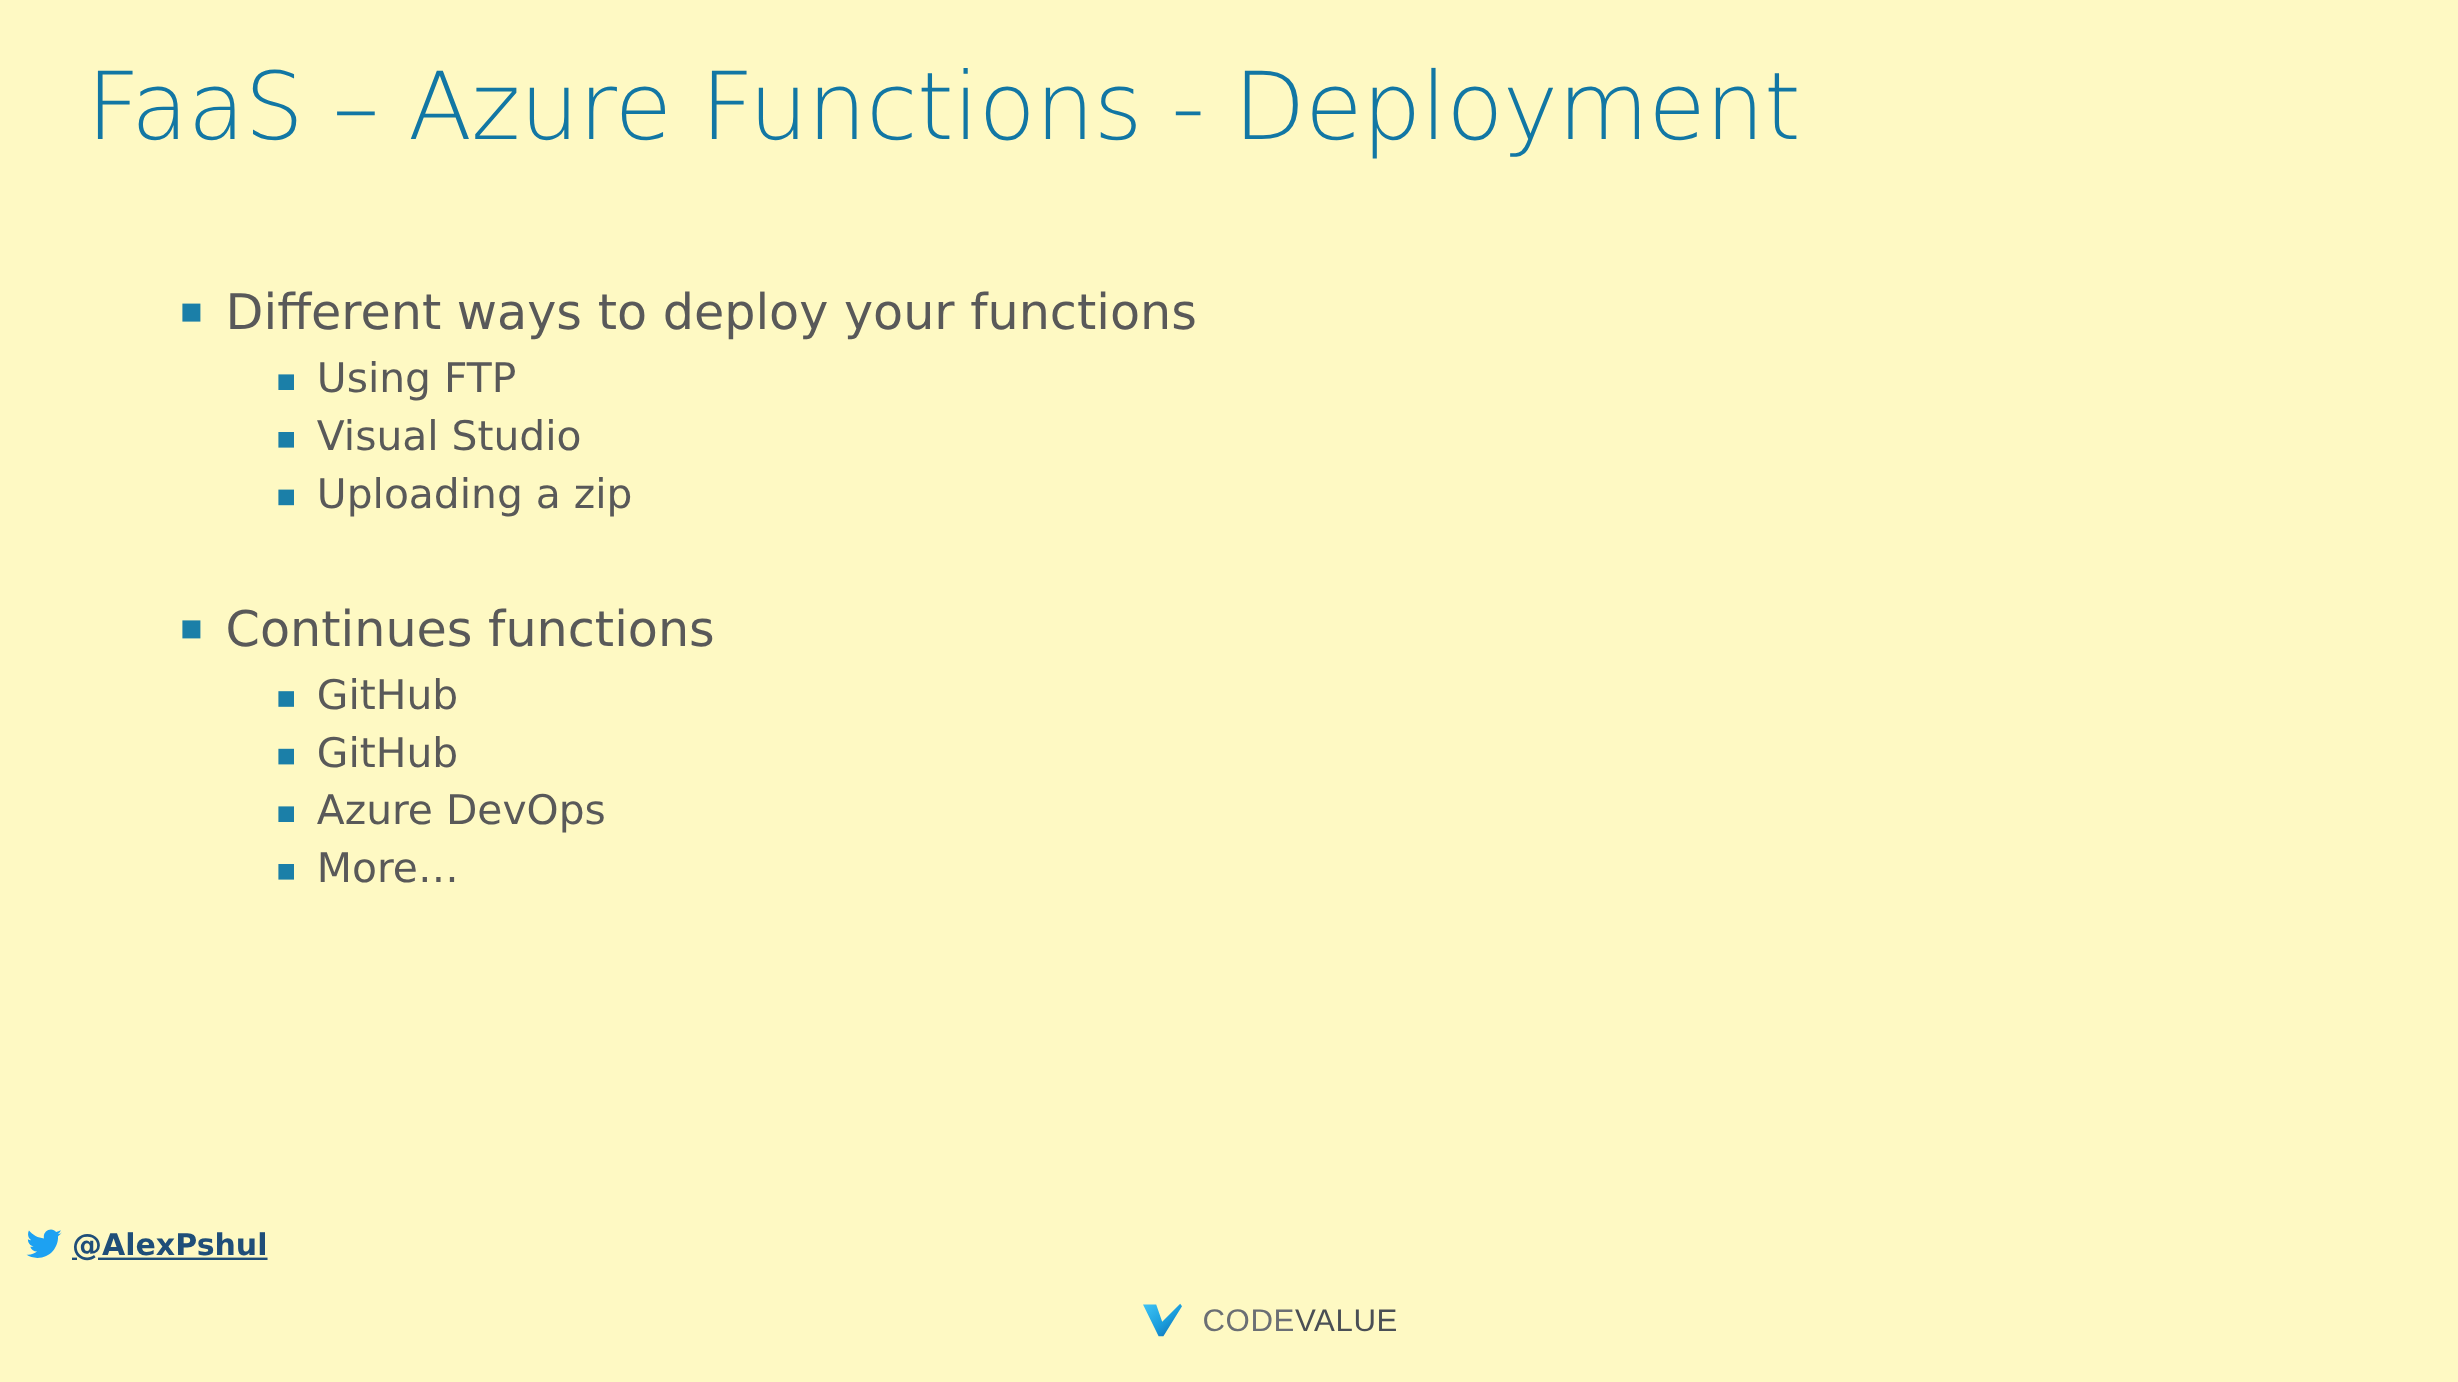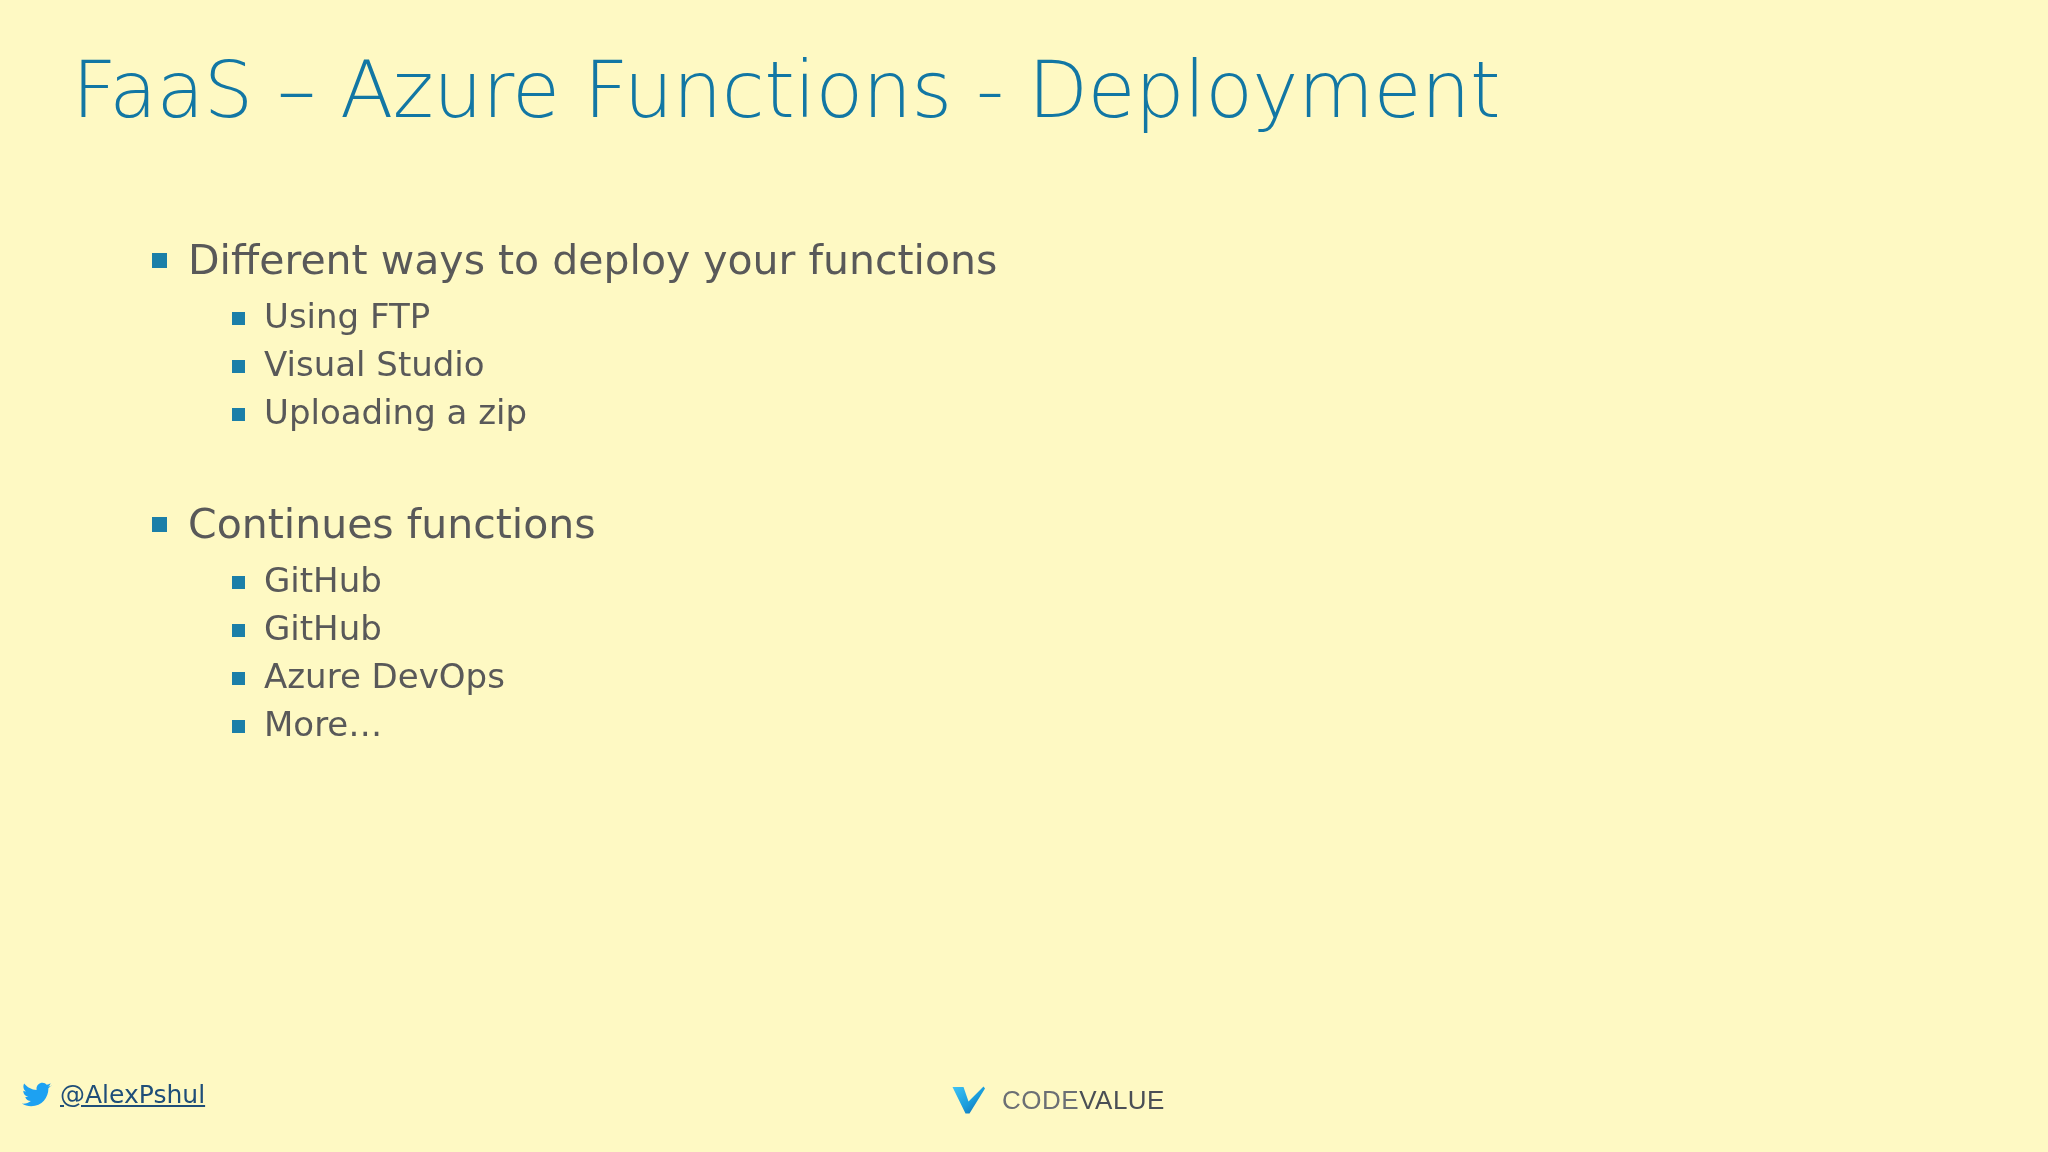--- a/index.html
+++ b/index.html
@@ -92,24 +92,25 @@
   }
 
   .group-gap {
     height: 58px;
   }
 
   
   .footer-twitter {
     position: absolute;
     left: 22px;
-    top: 1082px;
-    display: flex;
-    align-items: flex-start;
+    top: 1024px;
+    display: flex;
+    align-items: flex-end;
     gap: 8px;
+    font-weight: bold;
   }
   .footer-twitter .bird {
     width: 30px;
     height: 26px;
     display: block;
     flex: 0 0 auto;
   }
   .footer-twitter .handle {
     font-family: "DejaVu Sans", sans-serif;
     font-size: 25px;

